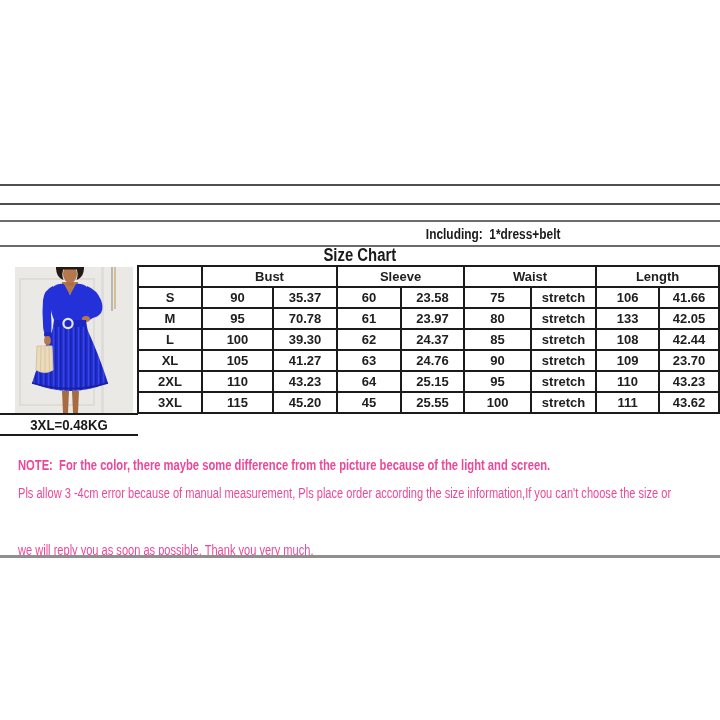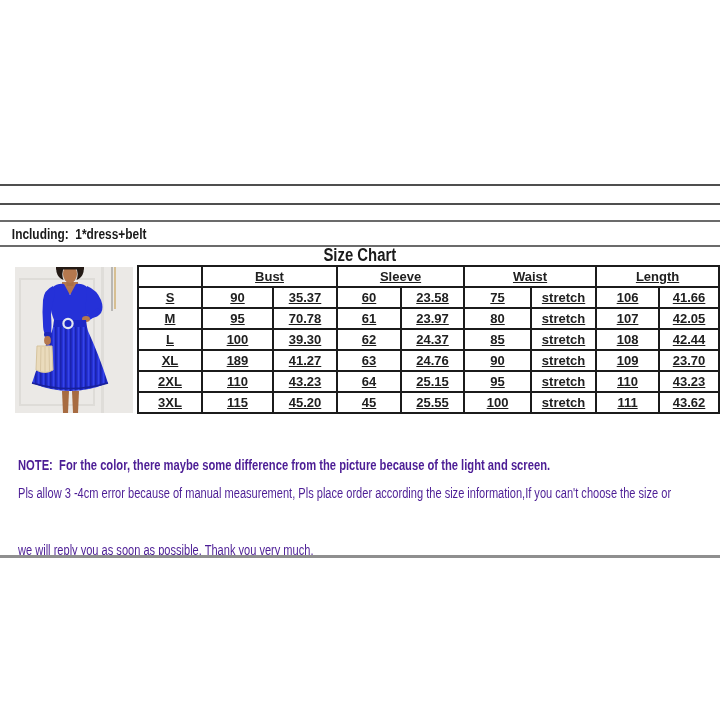--- a/index.html
+++ b/index.html
@@ -9,48 +9,48 @@
     color:#1a1a1a;overflow:hidden;
   }
   .rule{position:absolute;left:0;width:720px;}
   .rule.r1{top:184px;height:2px;background:#4f4f4f;}
   .rule.r2{top:203px;height:2px;background:#4f4f4f;}
   .rule.r3{top:220px;height:2px;background:#6b6b6b;}
   .rule.r4{top:245px;height:2px;background:#6b6b6b;}
   .rule.rbottom{top:555px;height:3px;background:#8f8f8f;}
 
   .row-including{position:absolute;left:0;top:222px;width:572px;height:23px;
-    line-height:23px;text-align:left;}
+    line-height:23px;text-align:right;}
   .row-including span{display:inline-block;transform:scaleX(.85);font-weight:700;
     font-size:14px;white-space:pre;}
   .row-title{position:absolute;left:0;top:246px;width:720px;height:19px;
     line-height:19px;text-align:center;}
   .row-title span{display:inline-block;transform:scaleX(.85);font-weight:700;
     font-size:17.5px;white-space:pre;}
 
   .photo-cell{position:absolute;left:15px;top:267px;width:118px;height:146px;}
   .photo-cell svg{display:block;width:118px;height:146px;}
 
   .weight-cell{position:absolute;left:0;top:413px;width:138px;height:23px;
     box-sizing:border-box;border-top:2px solid #1b1b1b;border-bottom:2px solid #1b1b1b;
     text-align:center;line-height:19px;}
   .weight-cell span{display:inline-block;transform:scaleX(.88);font-weight:700;font-size:15px;white-space:pre;}
 
   table.size-table{
     position:absolute;left:137px;top:265px;width:583px;
-    border-collapse:collapse;table-layout:fixed;text-decoration:underline;
+    border-collapse:collapse;table-layout:fixed;
   }
   table.size-table td{
     border:2px solid #1b1b1b;height:17px;padding:0;
     text-align:center;vertical-align:middle;
     font-size:13px;font-weight:700;color:#202020;white-space:nowrap;
   }
   table.size-table tr{height:21px;}
 
-  .note,.para{position:absolute;left:2px;white-space:pre;font-size:14px;color:#4c1d95;}
+  .note,.para{position:absolute;left:2px;white-space:pre;font-size:14px;color:#ec4899;}
   .note span,.para span{display:inline-block;transform-origin:left center;white-space:pre;}
   .note{top:441px;}
   .note span{transform:scaleX(.8);font-weight:700;font-size:14px;}
   .para.l1{top:469px;}
   .para.l2{top:495px;}
   .para.l3{top:526px;text-align:center;}
   .para span{transform:scaleX(.79);}
 </style>
 </head>
 <body>
@@ -108,20 +108,23 @@
         <path d="M69,0 L61,0 Q64,7 61.5,13 Q67,11 68.5,5 Z" fill="#241a15"></path>
         <rect x="41" y="0" width="28" height="2.5" fill="#241a15"></rect>
         <path d="M22,79 L37,79 L38,103 Q30,108 21,103 Z" fill="#eadbbc" stroke="#d6c49e" stroke-width="1"></path>
         <line x1="26" y1="80" x2="25.5" y2="104" stroke="#d8c6a2" stroke-width="1"></line>
         <line x1="30" y1="80" x2="30" y2="105" stroke="#d8c6a2" stroke-width="1"></line>
         <line x1="34" y1="80" x2="34.5" y2="104" stroke="#d8c6a2" stroke-width="1"></line>
       </g>
     </svg>
   </div>
 
+  <div class="weight-cell">
+    <span>3XL=0.48KG</span>
+  </div>
 
   <table class="size-table">
     <colgroup>
       <col style="width:64px">
         <col style="width:71px">
         <col style="width:64px">
       <col style="width:64px">
         <col style="width:63px">
         <col style="width:67px">
       <col style="width:65px">
@@ -148,37 +151,37 @@
       <td>41.66</td>
     </tr>
     <tr>
       <td>M</td>
       <td>95</td>
       <td>70.78</td>
       <td>61</td>
       <td>23.97</td>
       <td>80</td>
       <td>stretch</td>
-      <td>107</td>
+      <td>133</td>
       <td>42.05</td>
     </tr>
     <tr>
       <td>L</td>
       <td>100</td>
       <td>39.30</td>
       <td>62</td>
       <td>24.37</td>
       <td>85</td>
       <td>stretch</td>
       <td>108</td>
       <td>42.44</td>
     </tr>
     <tr>
       <td>XL</td>
-      <td>189</td>
+      <td>105</td>
       <td>41.27</td>
       <td>63</td>
       <td>24.76</td>
       <td>90</td>
       <td>stretch</td>
       <td>109</td>
       <td>23.70</td>
     </tr>
     <tr>
       <td>2XL</td>

